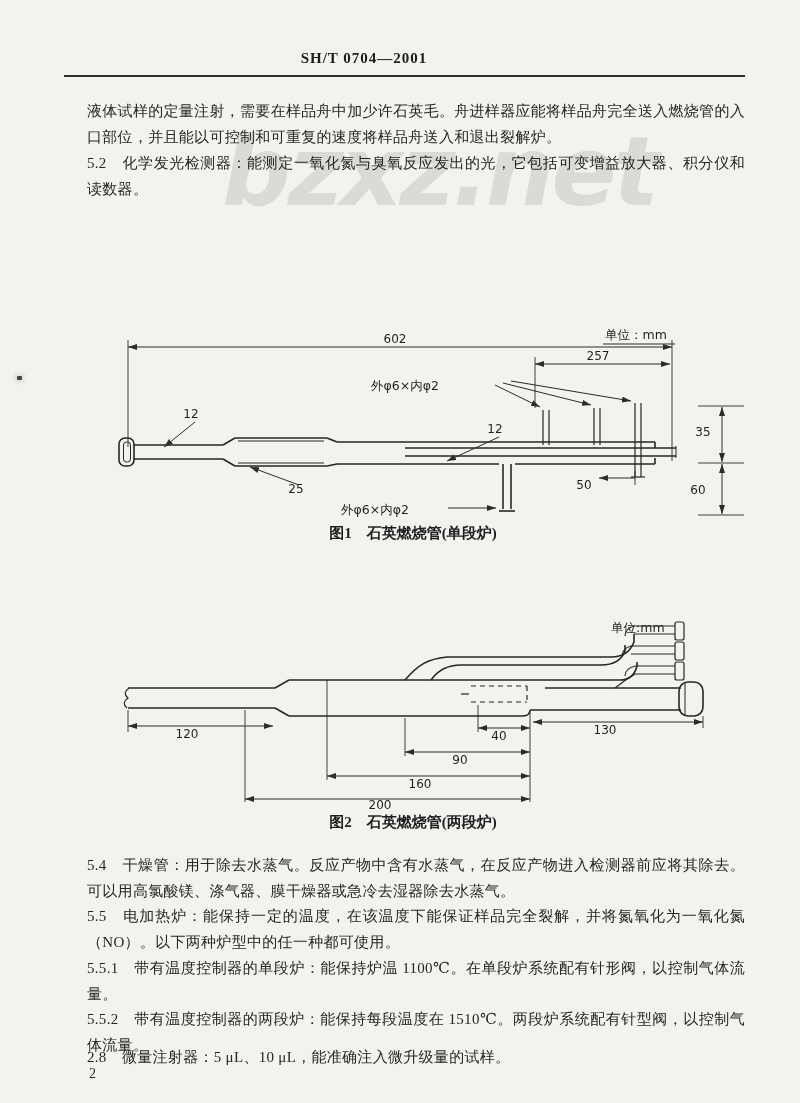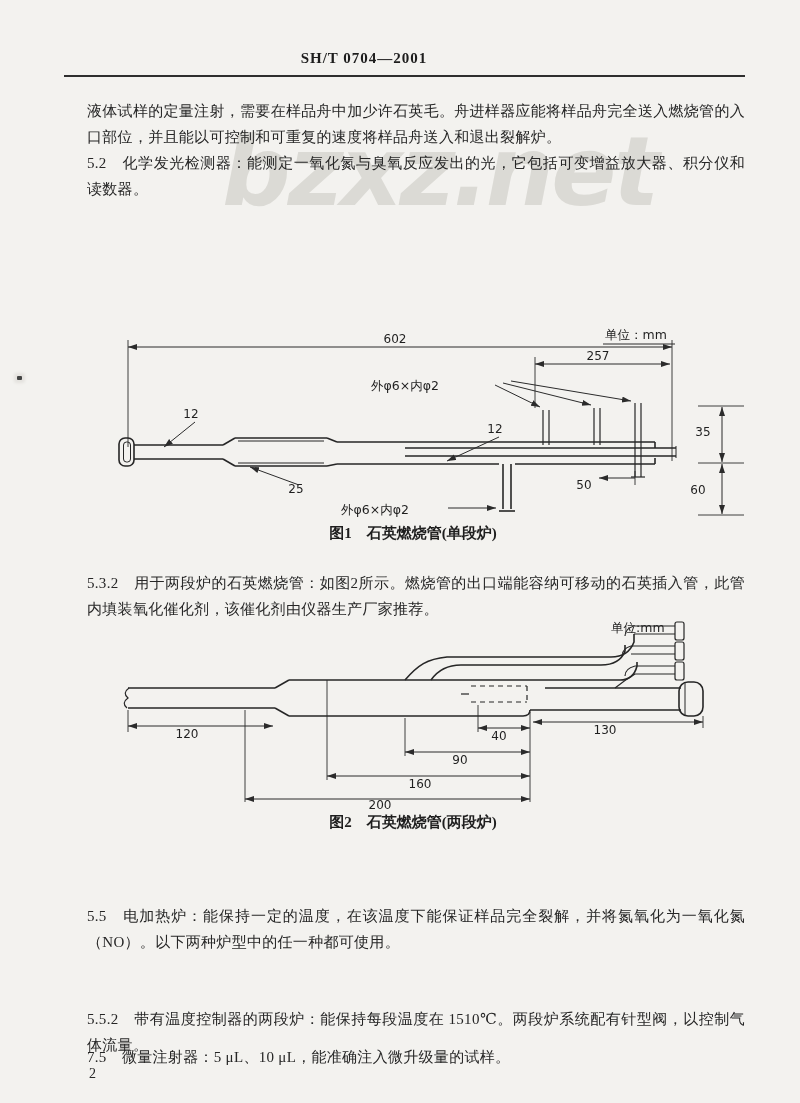--- a/index.html
+++ b/index.html
@@ -133,21 +133,20 @@
       <line class="dim" x1="120" y1="96" x2="89" y2="121" marker-end="url(#a1)"></line>
       <text x="420" y="107" text-anchor="middle">12</text>
       <line class="dim" x1="424" y1="111" x2="372" y2="135" marker-end="url(#a1)"></line>
       <text x="221" y="167" text-anchor="middle">25</text>
       <line class="dim" x1="224" y1="159" x2="175" y2="141" marker-end="url(#a1)"></line>
     </g>
   </svg>
 
   <div class="fig-caption" style="top:524px">图1　石英燃烧管(单段炉)</div>
 
-  <p class="para" style="top:556px">5.3.2　用于两段炉的石英燃烧管：如图2所示。燃烧管的出口端能容纳可移动的石英插入管，此管内填装氧化催化剂，该催化剂由仪器生产厂家推荐。</p>
 
   <svg class="fig" style="top:612px" width="680" height="200">
     <defs>
       <marker id="a2" markerWidth="10" markerHeight="8" refX="9" refY="3" orient="auto-start-reverse" markerUnits="userSpaceOnUse">
         <path d="M0,0L9,3L0,6Z" fill="#2b2b2b"></path>
       </marker>
     </defs>
 
     <text class="cjk" x="536" y="20">单位:mm</text>
 
@@ -213,18 +212,20 @@
       <text x="385" y="152" text-anchor="middle">90</text>
       <line class="dim" x1="252" y1="164" x2="455" y2="164" marker-start="url(#a2)" marker-end="url(#a2)"></line>
       <text x="345" y="176" text-anchor="middle">160</text>
       <line class="dim" x1="170" y1="187" x2="455" y2="187" marker-start="url(#a2)" marker-end="url(#a2)"></line>
       <text x="305" y="197" text-anchor="middle">200</text>
     </g>
   </svg>
 
   <div class="fig-caption" style="top:813px">图2　石英燃烧管(两段炉)</div>
 
+  <p class="para" style="top:838px">5.4　干燥管：用于除去水蒸气。反应产物中含有水蒸气，在反应产物进入检测器前应将其除去。可以用高氯酸镁、涤气器、膜干燥器或急冷去湿器除去水蒸气。</p>
   <p class="para" style="top:889px">5.5　电加热炉：能保持一定的温度，在该温度下能保证样品完全裂解，并将氮氧化为一氧化氮（NO）。以下两种炉型中的任一种都可使用。</p>
+  <p class="para" style="top:941px">5.5.1　带有温度控制器的单段炉：能保持炉温 1100℃。在单段炉系统配有针形阀，以控制气体流量。</p>
   <p class="para" style="top:992px">5.5.2　带有温度控制器的两段炉：能保持每段温度在 1510℃。两段炉系统配有针型阀，以控制气体流量。</p>
-  <p class="para" style="top:1030px">7.5　微量注射器：5 μL、10 μL，能准确注入微升级量的试样。</p>
+  <p class="para" style="top:1030px">2.8　微量注射器：5 μL、10 μL，能准确注入微升级量的试样。</p>
 
   <div class="pagenum">2</div>
 </div>
 
 </body></html>

